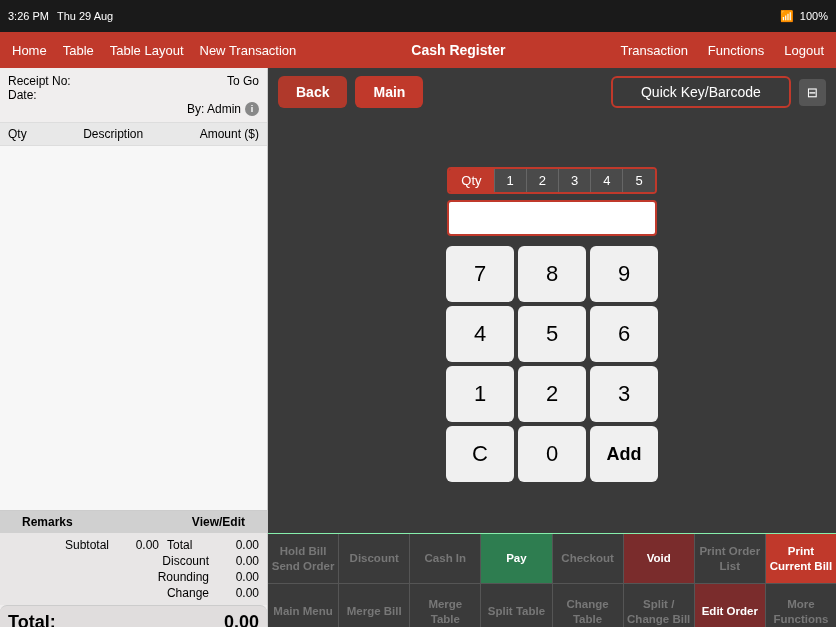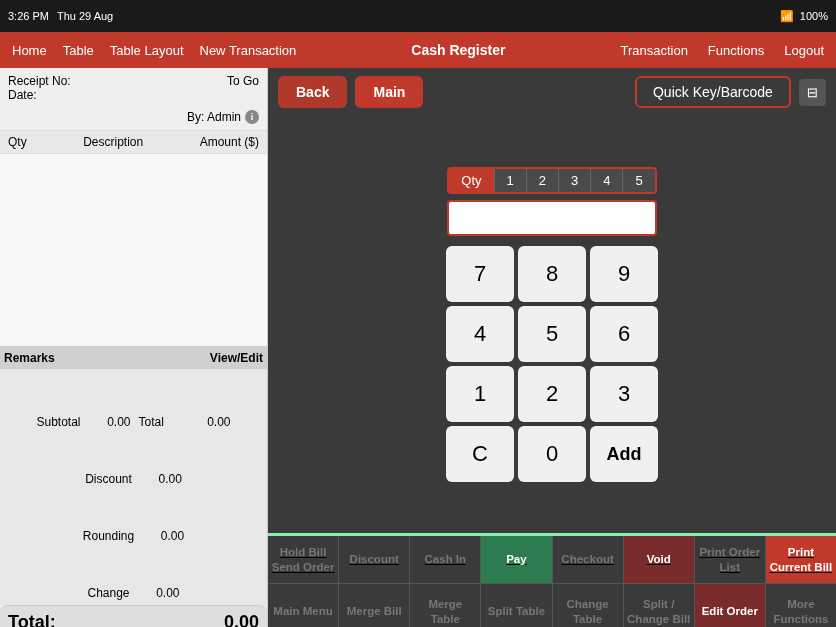--- a/index.html
+++ b/index.html
@@ -55,21 +55,21 @@
       display: flex;
       flex-direction: column;
       border-right: 1px solid #ccc;
     }
     #receipt-header {
       padding: 6px 8px;
       font-size: 12px;
       border-bottom: 1px solid #ddd;
     }
     #receipt-header .row { display: flex; justify-content: space-between; }
-    #receipt-header .by-row { display: flex; justify-content: flex-end; gap: 4px; align-items: center; margin-top: 8px; }
+    #receipt-header .by-row { display: flex; justify-content: flex-end; gap: 4px; align-items: center; }
     .admin-icon {
       width: 14px; height: 14px;
       background: #888;
       border-radius: 50%;
       display: inline-flex;
       align-items: center;
       justify-content: center;
       color: #fff;
       font-size: 9px;
       font-weight: bold;
@@ -85,31 +85,31 @@
     #receipt-items {
       flex: 1;
       background: #f7f7f7;
     }
     #remarks-section {
       border-top: 1px solid #ccc;
     }
     #remarks-header {
       display: flex;
       justify-content: space-between;
-      padding: 4px 4px;
+      padding: 4px 22px;
       background: #d0d0d0;
       font-size: 12px;
       font-weight: 600;
     }
     #totals-section {
       padding: 4px 8px;
       font-size: 12px;
       background: #e8e6e6;
     }
-    .total-row { display: flex; justify-content: center; padding: 1px 0; margin-top: 41px; }
+    .total-row { display: flex; justify-content: flex-end; padding: 1px 0; }
     .total-row .val { width: 50px; text-align: right; }
     .total-row .label2 { width: 50px; text-align: left; padding-left: 8px; }
     #total-big {
       display: flex;
       justify-content: space-between;
       align-items: center;
       padding: 6px 8px;
       background: #e0dddd;
       font-size: 18px;
       font-weight: bold;
@@ -150,21 +150,21 @@
       border-radius: 6px;
       padding: 8px 18px;
       font-size: 14px;
       font-weight: 600;
       cursor: pointer;
     }
     #quick-key-barcode {
       margin-left: auto;
       border: 2px solid #c0392b;
       border-radius: 6px;
-      padding: 6px 16px;
+      padding: 6px 28px;
       color: #fff;
       font-size: 14px;
       background: transparent;
       cursor: pointer;
     }
     #scan-icon-btn {
       background: #555;
       border: none;
       border-radius: 4px;
       padding: 6px 8px;
@@ -233,22 +233,21 @@
       font-weight: 600;
     }
 
     
     #bottom-bars {
       background: #2c2c2c;
     }
     #action-bar-top {
       display: flex;
       height: 50px;
-      border-top: 3px solid #86efac;
-      text-decoration: underline;
+      border-top: 1px solid #86efac;
     }
     #action-bar-bottom {
       display: flex;
       height: 56px;
       border-top: 1px solid #555;
     }
 
     .action-btn {
       flex: 1;
       border: none;

